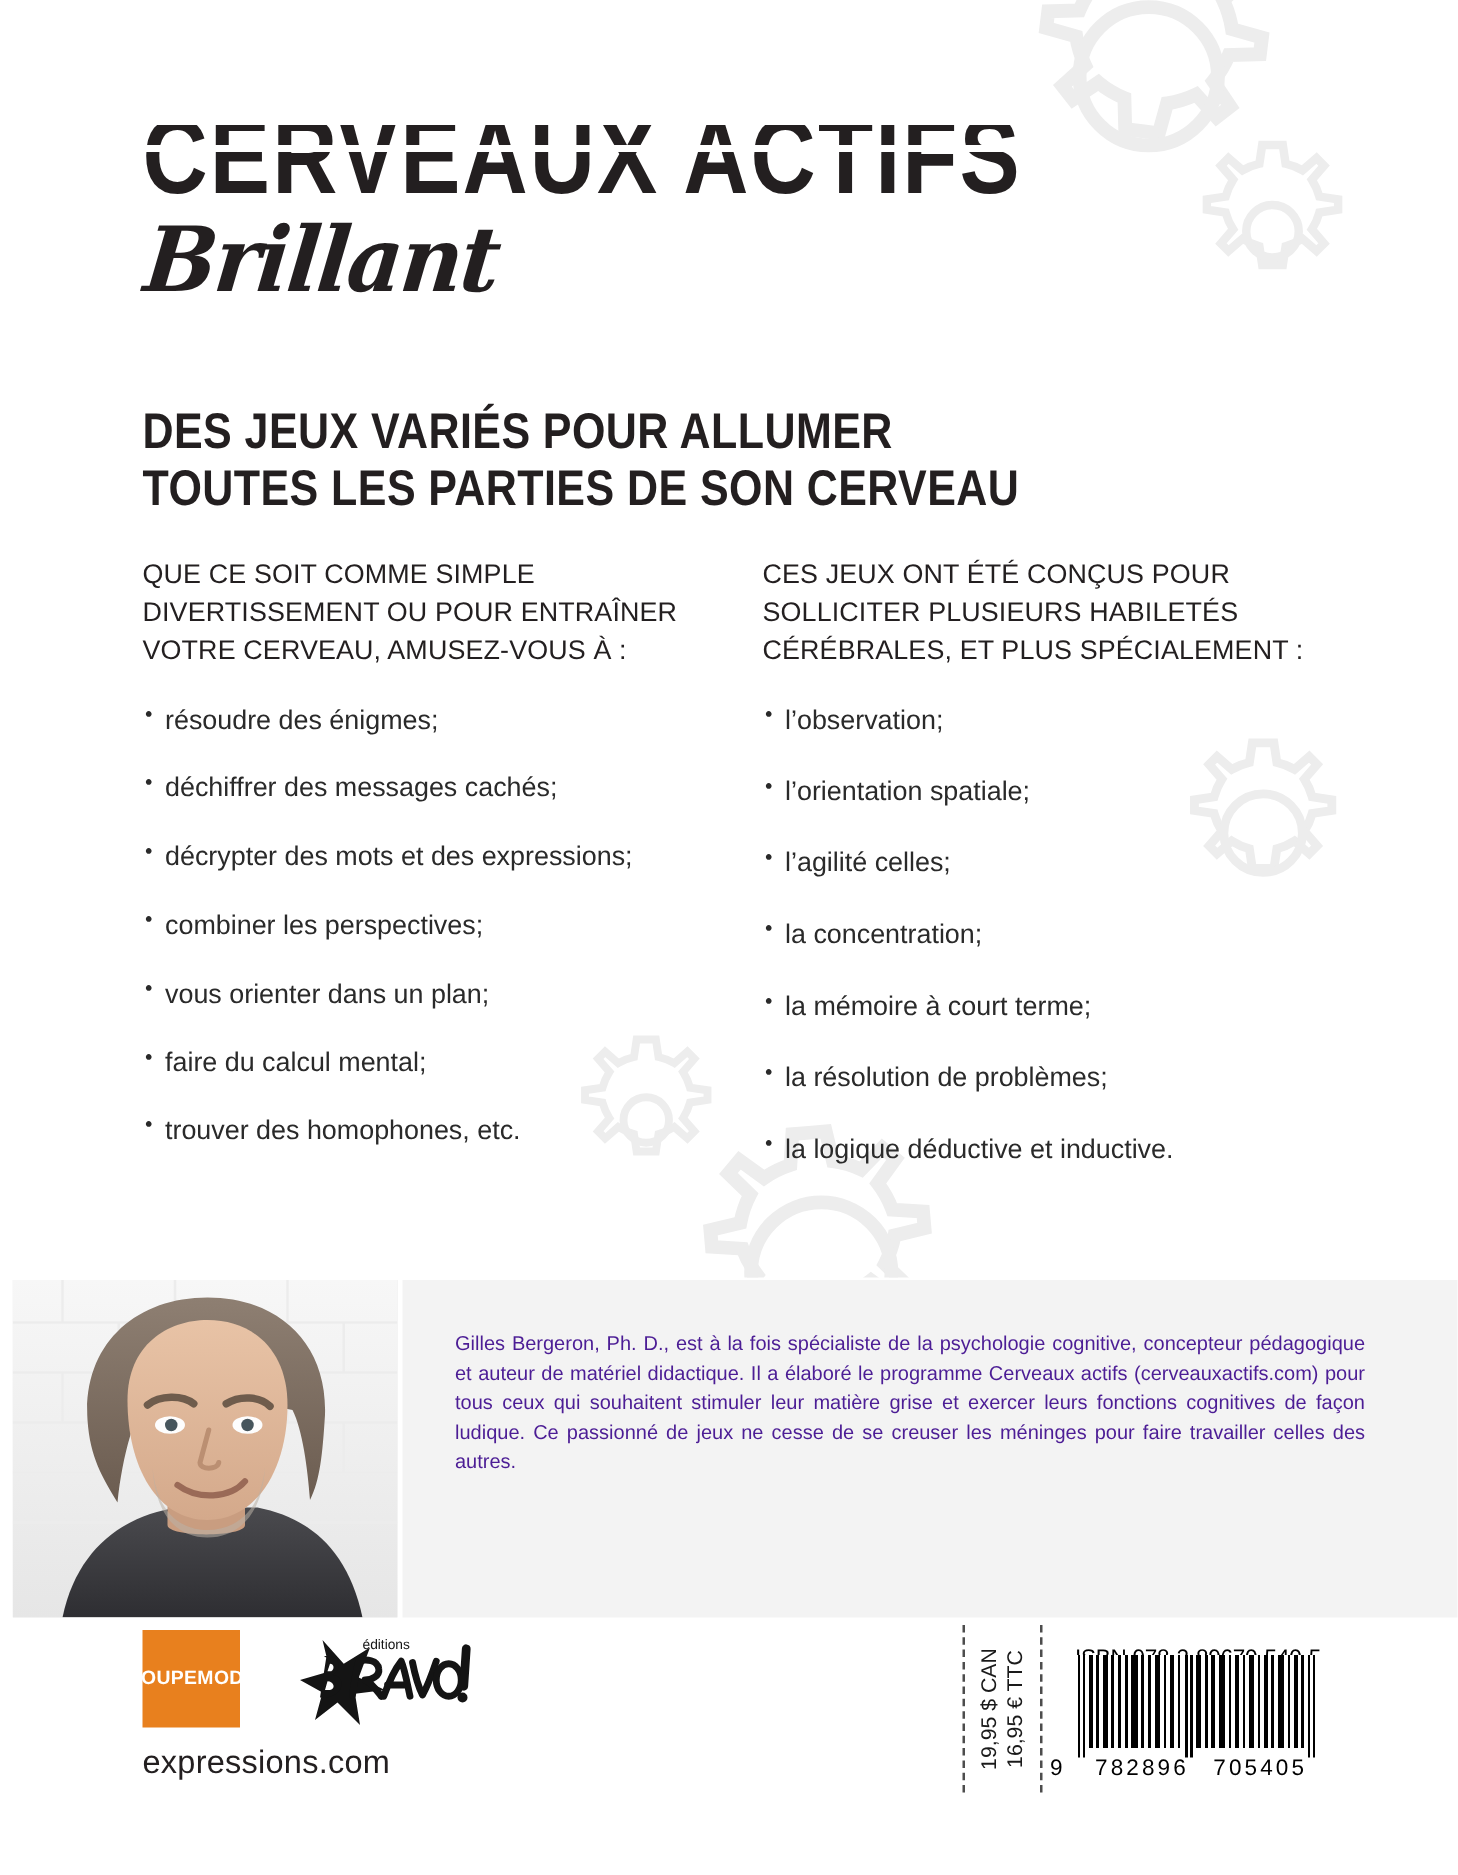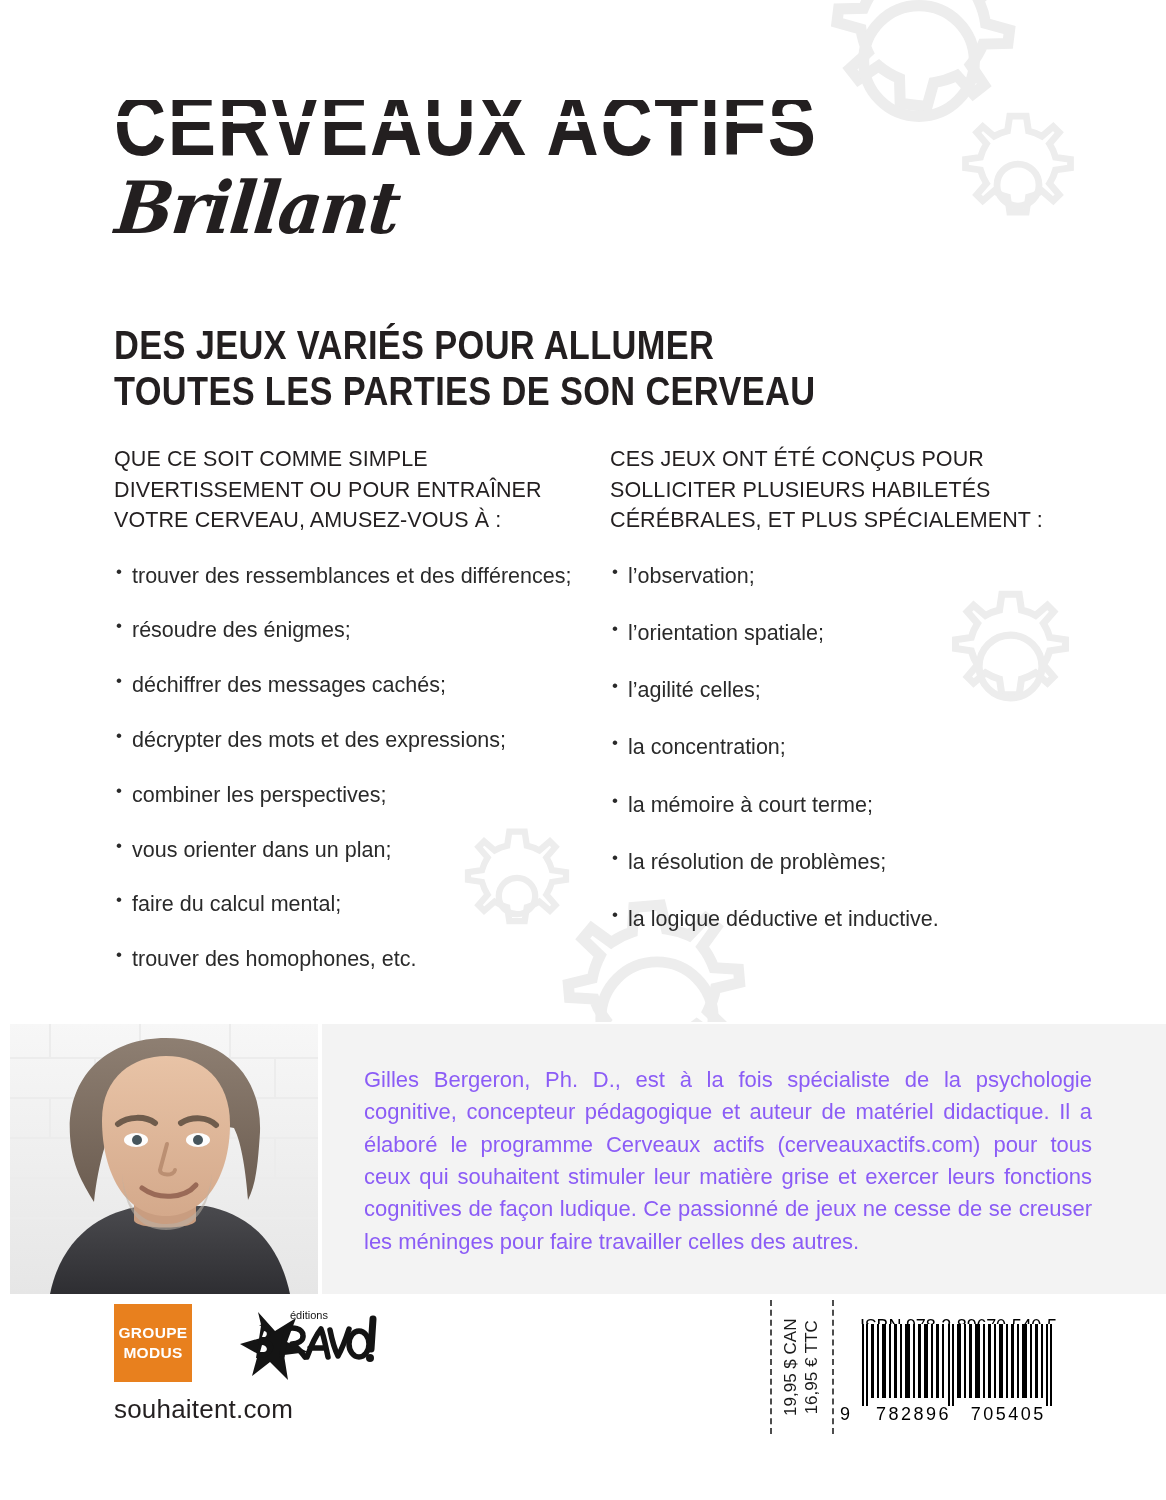--- a/index.html
+++ b/index.html
@@ -179,42 +179,42 @@
     background: #f3f3f3;
   }
   #bio-text {
     position: absolute;
     left: 42px;
     top: 40px;
     width: 728px;
     margin: 0;
     font-family: "Liberation Sans", sans-serif;
     font-weight: 300;
-    font-size: 22px;
+    font-size: 16px;
     line-height: 1.47;
-    color: #8b5cf6;
+    color: #4c1d95;
     text-align: justify;
   }
 
   
   #footer { position: absolute; left: 0; top: 1294px; width: 1166px; height: 206px; z-index: 4; }
 
   #publisher-logos {
     position: absolute;
     left: 104px;
     top: 10px;
     display: flex;
     align-items: flex-start;
   }
   #modus-box {
     width: 78px;
     height: 78px;
     background: #e8801e;
     display: flex;
-    flex-direction: column;
+    flex-direction: row;
     align-items: center;
     justify-content: center;
     color: #ffffff;
     font-family: "Liberation Sans Narrow", "Liberation Sans", sans-serif;
     font-weight: 700;
     font-size: 15.5px;
     line-height: 1.28;
     letter-spacing: 0.3px;
   }
   #bravo-logo {
@@ -343,21 +343,20 @@
     <div>TOUTES LES PARTIES DE SON CERVEAU</div>
   </div>
 
   <div class="col" id="col-left">
     <div class="col-heading">
       <div>QUE CE SOIT COMME SIMPLE</div>
       <div>DIVERTISSEMENT OU POUR ENTRAÎNER</div>
       <div>VOTRE CERVEAU, AMUSEZ-VOUS À :</div>
     </div>
     <ul class="bullets">
-      <li>trouver des ressemblances et des différences;</li>
       <li>résoudre des énigmes;</li>
       <li>déchiffrer des messages cachés;</li>
       <li>décrypter des mots et des expressions;</li>
       <li>combiner les perspectives;</li>
       <li>vous orienter dans un plan;</li>
       <li>faire du calcul mental;</li>
       <li>trouver des homophones, etc.</li>
     </ul>
   </div>
 
@@ -469,21 +468,21 @@
           <path d="M112 24 C114 34 117 44 120 50 C124 43 128 32 131 23" stroke="#141414" stroke-width="5.5" fill="none" stroke-linecap="round" stroke-linejoin="round"></path>
           <ellipse cx="141" cy="38" rx="10" ry="13" stroke="#141414" stroke-width="5.5" fill="none"></ellipse>
           <path d="M155 13 L153 43" stroke="#141414" stroke-width="7" fill="none" stroke-linecap="round"></path>
           <circle cx="152" cy="52" r="4" fill="#141414"></circle>
 
           <text x="72" y="13" font-family="Liberation Sans, sans-serif" font-size="11" fill="#141414">éditions</text>
         </svg>
       </div>
     </div>
 
-    <div id="modus-url">souhaitent.com</div>
+    <div id="modus-url">expressions.com</div>
 
     <div id="barcode-block">
       <div id="price-strip">
         <div id="price-lines">
           <div>19,95 $ CAN</div>
           <div>16,95 € TTC</div>
         </div>
       </div>
       <div id="isbn-text">ISBN 978-2-89670-540-5</div>
       <div id="barcode">

